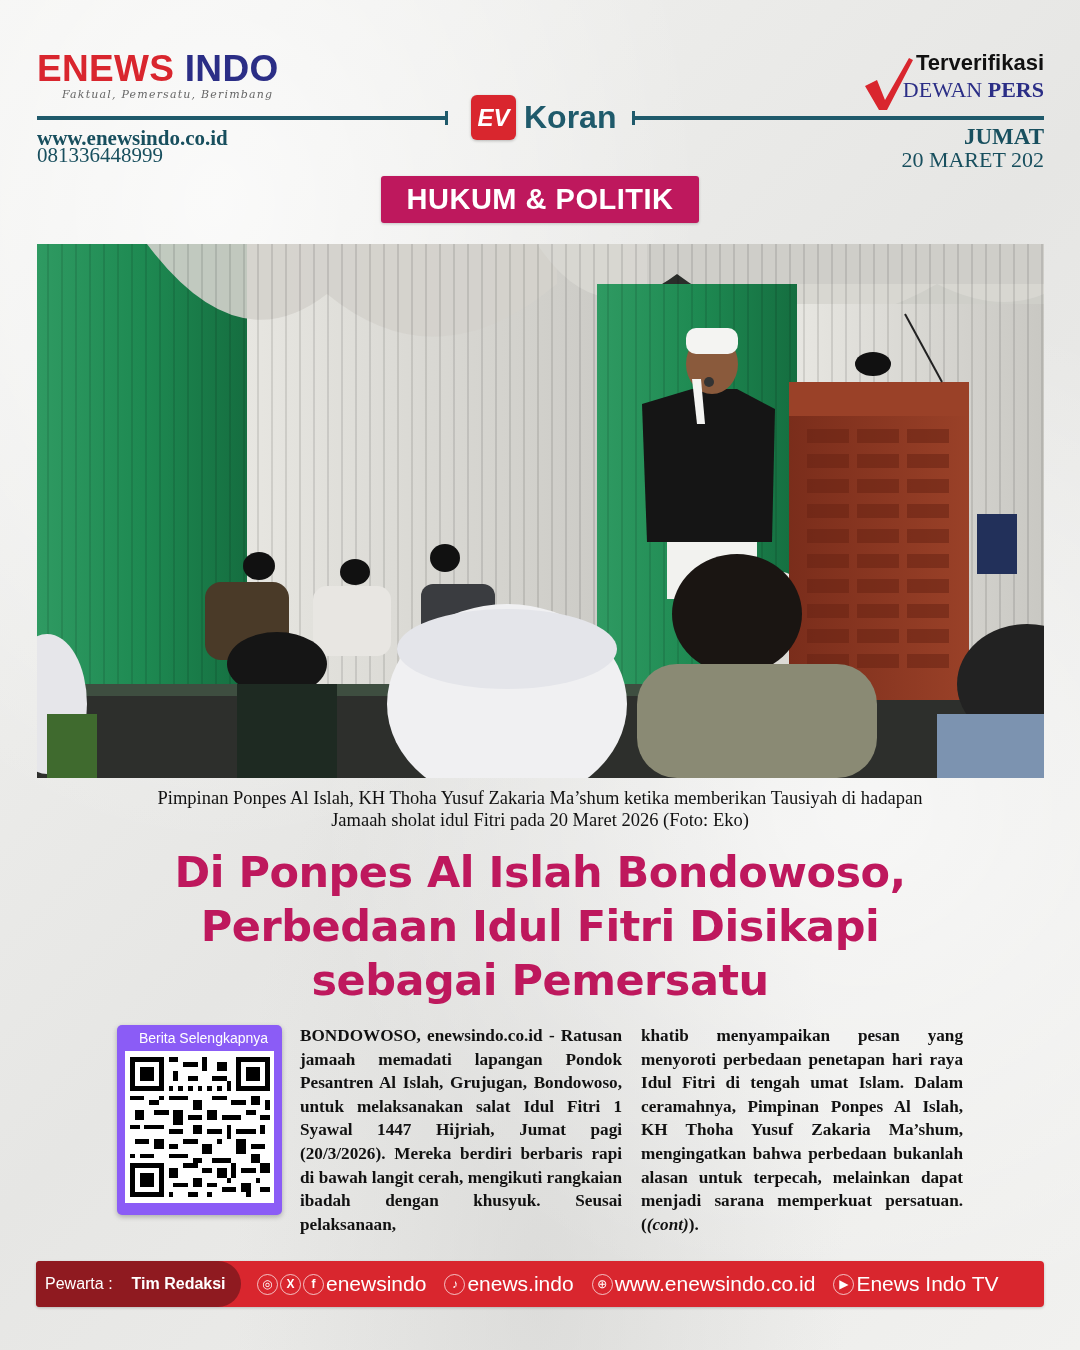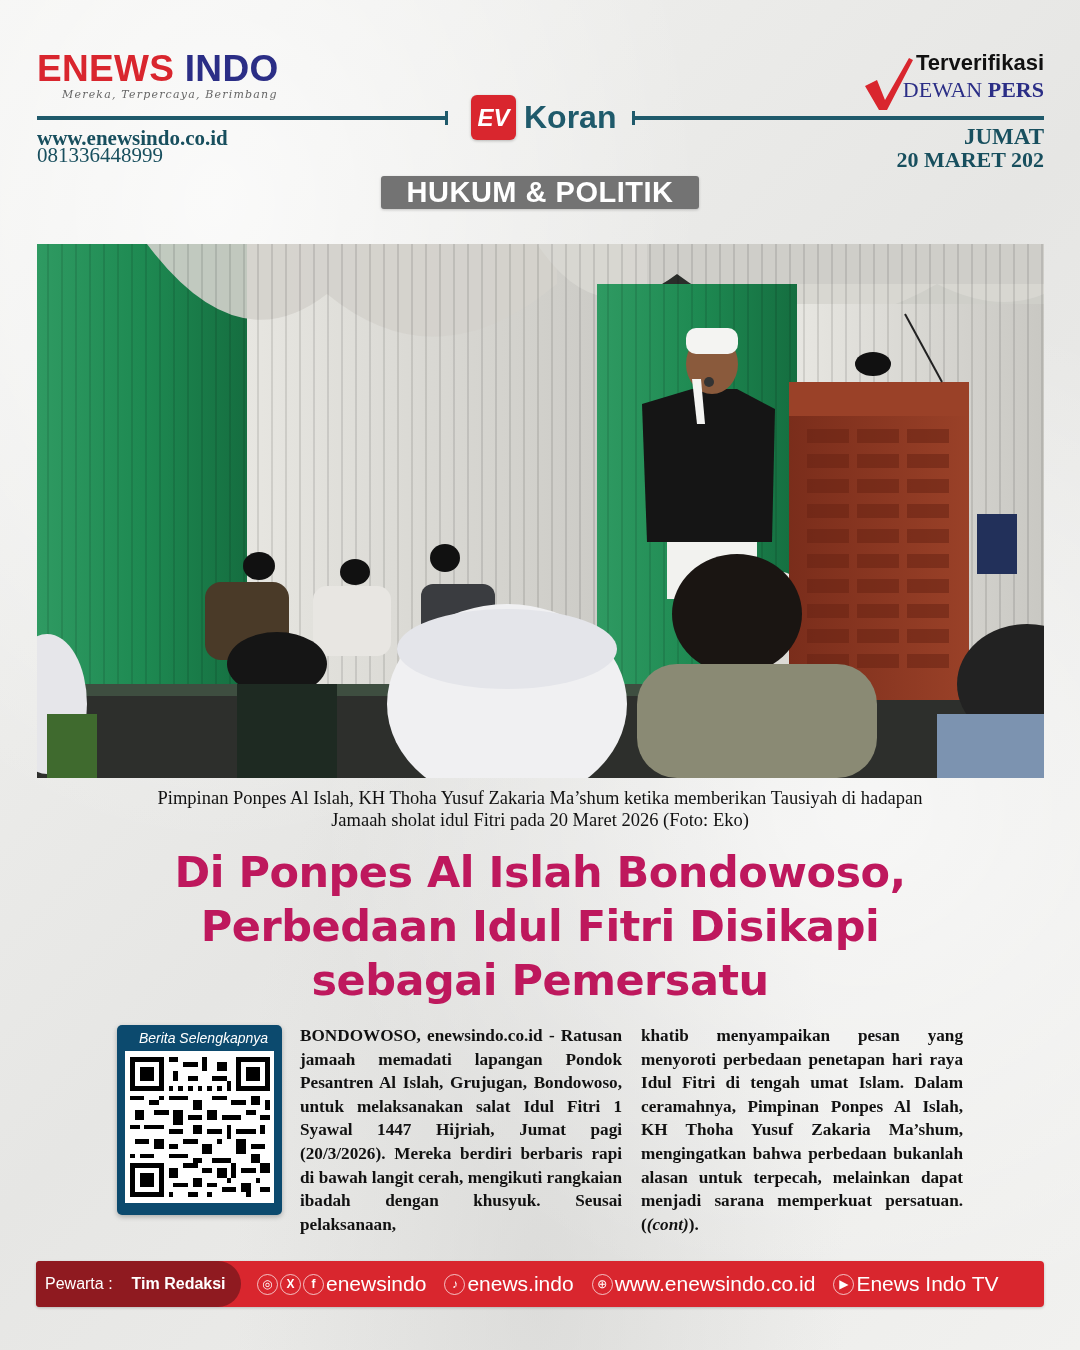--- a/index.html
+++ b/index.html
@@ -32,34 +32,34 @@
   .koran { left: 471px; top: 95px; display: flex; align-items: center; gap: 8px; }
   .ev-logo { width: 45px; height: 45px; background: #d9262e; border-radius: 6px; color: #fff; font-family: "Liberation Sans", sans-serif; font-weight: 700; font-style: italic; font-size: 24px; display: flex; align-items: center; justify-content: center; box-shadow: 0 1px 3px rgba(0,0,0,0.25); }
   .koran-label { font-family: "Liberation Sans", sans-serif; font-weight: 700; font-size: 32px; color: #1f5a6b; }
 
   .verif { right: 36px; top: 52px; text-align: right; }
   .verif-check { position: absolute; left: -40px; top: 4px; }
   .verif-title { font-family: "Liberation Sans", sans-serif; font-weight: 700; font-size: 22px; color: #111; line-height: 1; }
   .verif-sub { font-size: 22px; color: #2b2e86; line-height: 1; margin-top: 5px; }
   .verif-sub b { font-weight: 700; }
   .day { right: 36px; top: 124px; font-weight: 700; font-size: 23px; color: #184f5e; }
-  .date { right: 36px; top: 147px; font-size: 22px; color: #184f5e; font-weight: bold; }
-
-  .category { left: 381px; top: 176px; width: 318px; height: 33px; background: #737373; border-radius: 3px; color: #fff; font-family: "Liberation Sans", sans-serif; font-weight: 700; font-size: 29px; display: flex; align-items: center; justify-content: center; letter-spacing: 0.5px; box-shadow: 0 1px 3px rgba(0,0,0,0.2); }
+  .date { right: 36px; top: 147px; font-size: 22px; color: #184f5e; }
+
+  .category { left: 381px; top: 176px; width: 318px; height: 47px; background: #be185d; border-radius: 3px; color: #fff; font-family: "Liberation Sans", sans-serif; font-weight: 700; font-size: 29px; display: flex; align-items: center; justify-content: center; letter-spacing: 0.5px; box-shadow: 0 1px 3px rgba(0,0,0,0.2); }
 
   
   .photo { left: 37px; top: 244px; width: 1007px; height: 534px; overflow: hidden; background: #cfcfc9; }
   .photo svg { display: block; }
 
   .caption { left: 30px; width: 1020px; top: 787px; text-align: center; font-family: "Liberation Serif", serif; font-size: 18.5px; line-height: 22px; color: #111; }
 
   .headline { left: 60px; width: 960px; top: 845px; text-align: center; font-family: "DejaVu Sans", sans-serif; font-weight: 700; font-size: 43px; line-height: 54px; color: #be185d; letter-spacing: -0.5px; }
 
   
-  .qr-card { left: 117px; top: 1025px; width: 165px; height: 190px; background: #0c4a6e; border-radius: 5px; padding: 5px 0 8px 8px; box-shadow: 0 2px 5px rgba(0,0,0,0.25); font-style: italic; }
+  .qr-card { left: 117px; top: 1025px; width: 165px; height: 190px; background: #8b5cf6; border-radius: 5px; padding: 5px 0 8px 8px; box-shadow: 0 2px 5px rgba(0,0,0,0.25); }
   .qr-title { color: #fff; font-family: "Liberation Sans", sans-serif; font-size: 14px; text-align: center; margin-bottom: 5px; }
   .qr-box { background: #fff; width: 149px; height: 152px; display: flex; align-items: center; justify-content: center; }
 
   
   .col { top: 1024px; width: 322px; font-family: "Liberation Serif", serif; font-weight: 700; font-size: 17.2px; line-height: 23.6px; text-align: justify; color: #111; }
   .col1 { left: 300px; }
   .col2 { left: 641px; }
   .col p { text-align-last: left; }
 
   
@@ -70,21 +70,21 @@
   .social .ic { width: 21px; height: 21px; border: 1px solid rgba(255,255,255,0.7); border-radius: 50%; display: inline-flex; align-items: center; justify-content: center; font-size: 12px; margin-right: 2px; color: #fff; }
   .social .gap { margin-left: 18px; }
 </style>
 </head>
 <body>
 
 <div class="abs brand">
   <span class="red">ENEWS</span>
   <span class="blue">INDO</span>
 </div>
-<div class="abs tagline">Mereka, Terpercaya, Berimbang</div>
+<div class="abs tagline">Faktual, Pemersatu, Berimbang</div>
 
 <div class="abs hline left"></div>
 <div class="abs hline-tick" style="left:445px;"></div>
 <div class="abs hline-tick" style="left:632px;"></div>
 <div class="abs hline right"></div>
 
 <div class="abs site-url">www.enewsindo.co.id</div>
 <div class="abs phone">081336448999</div>
 
 <div class="abs koran">

